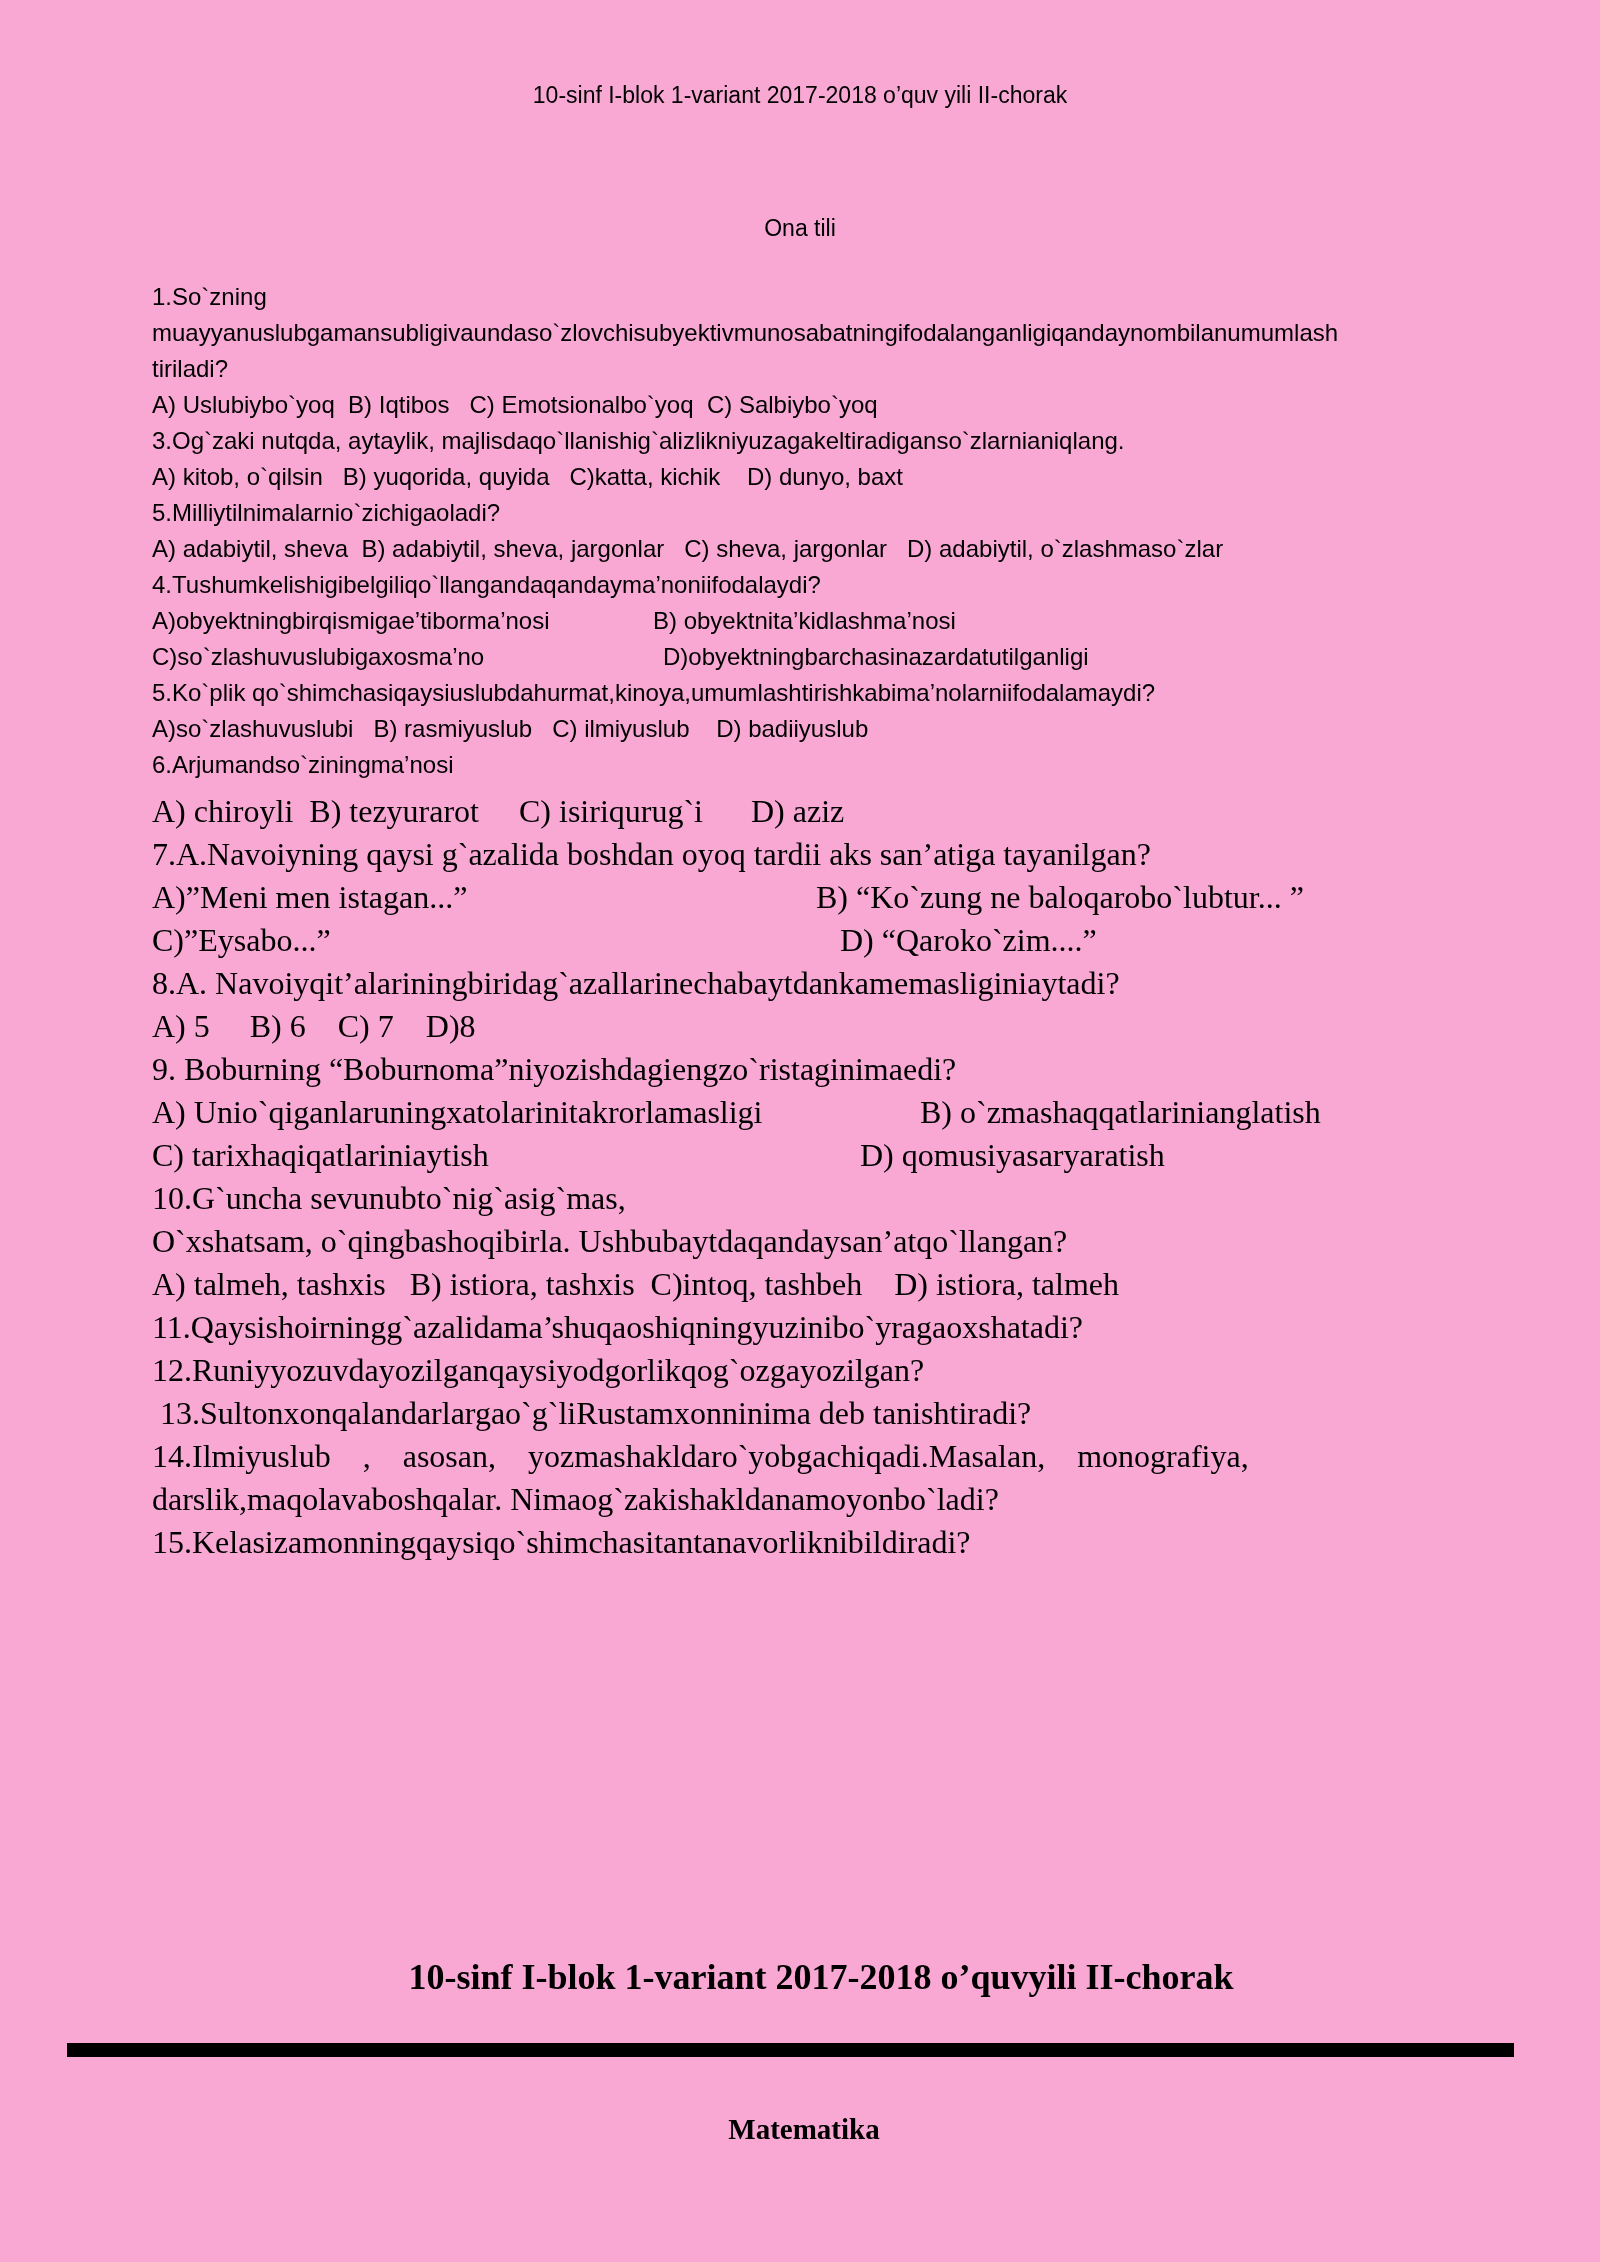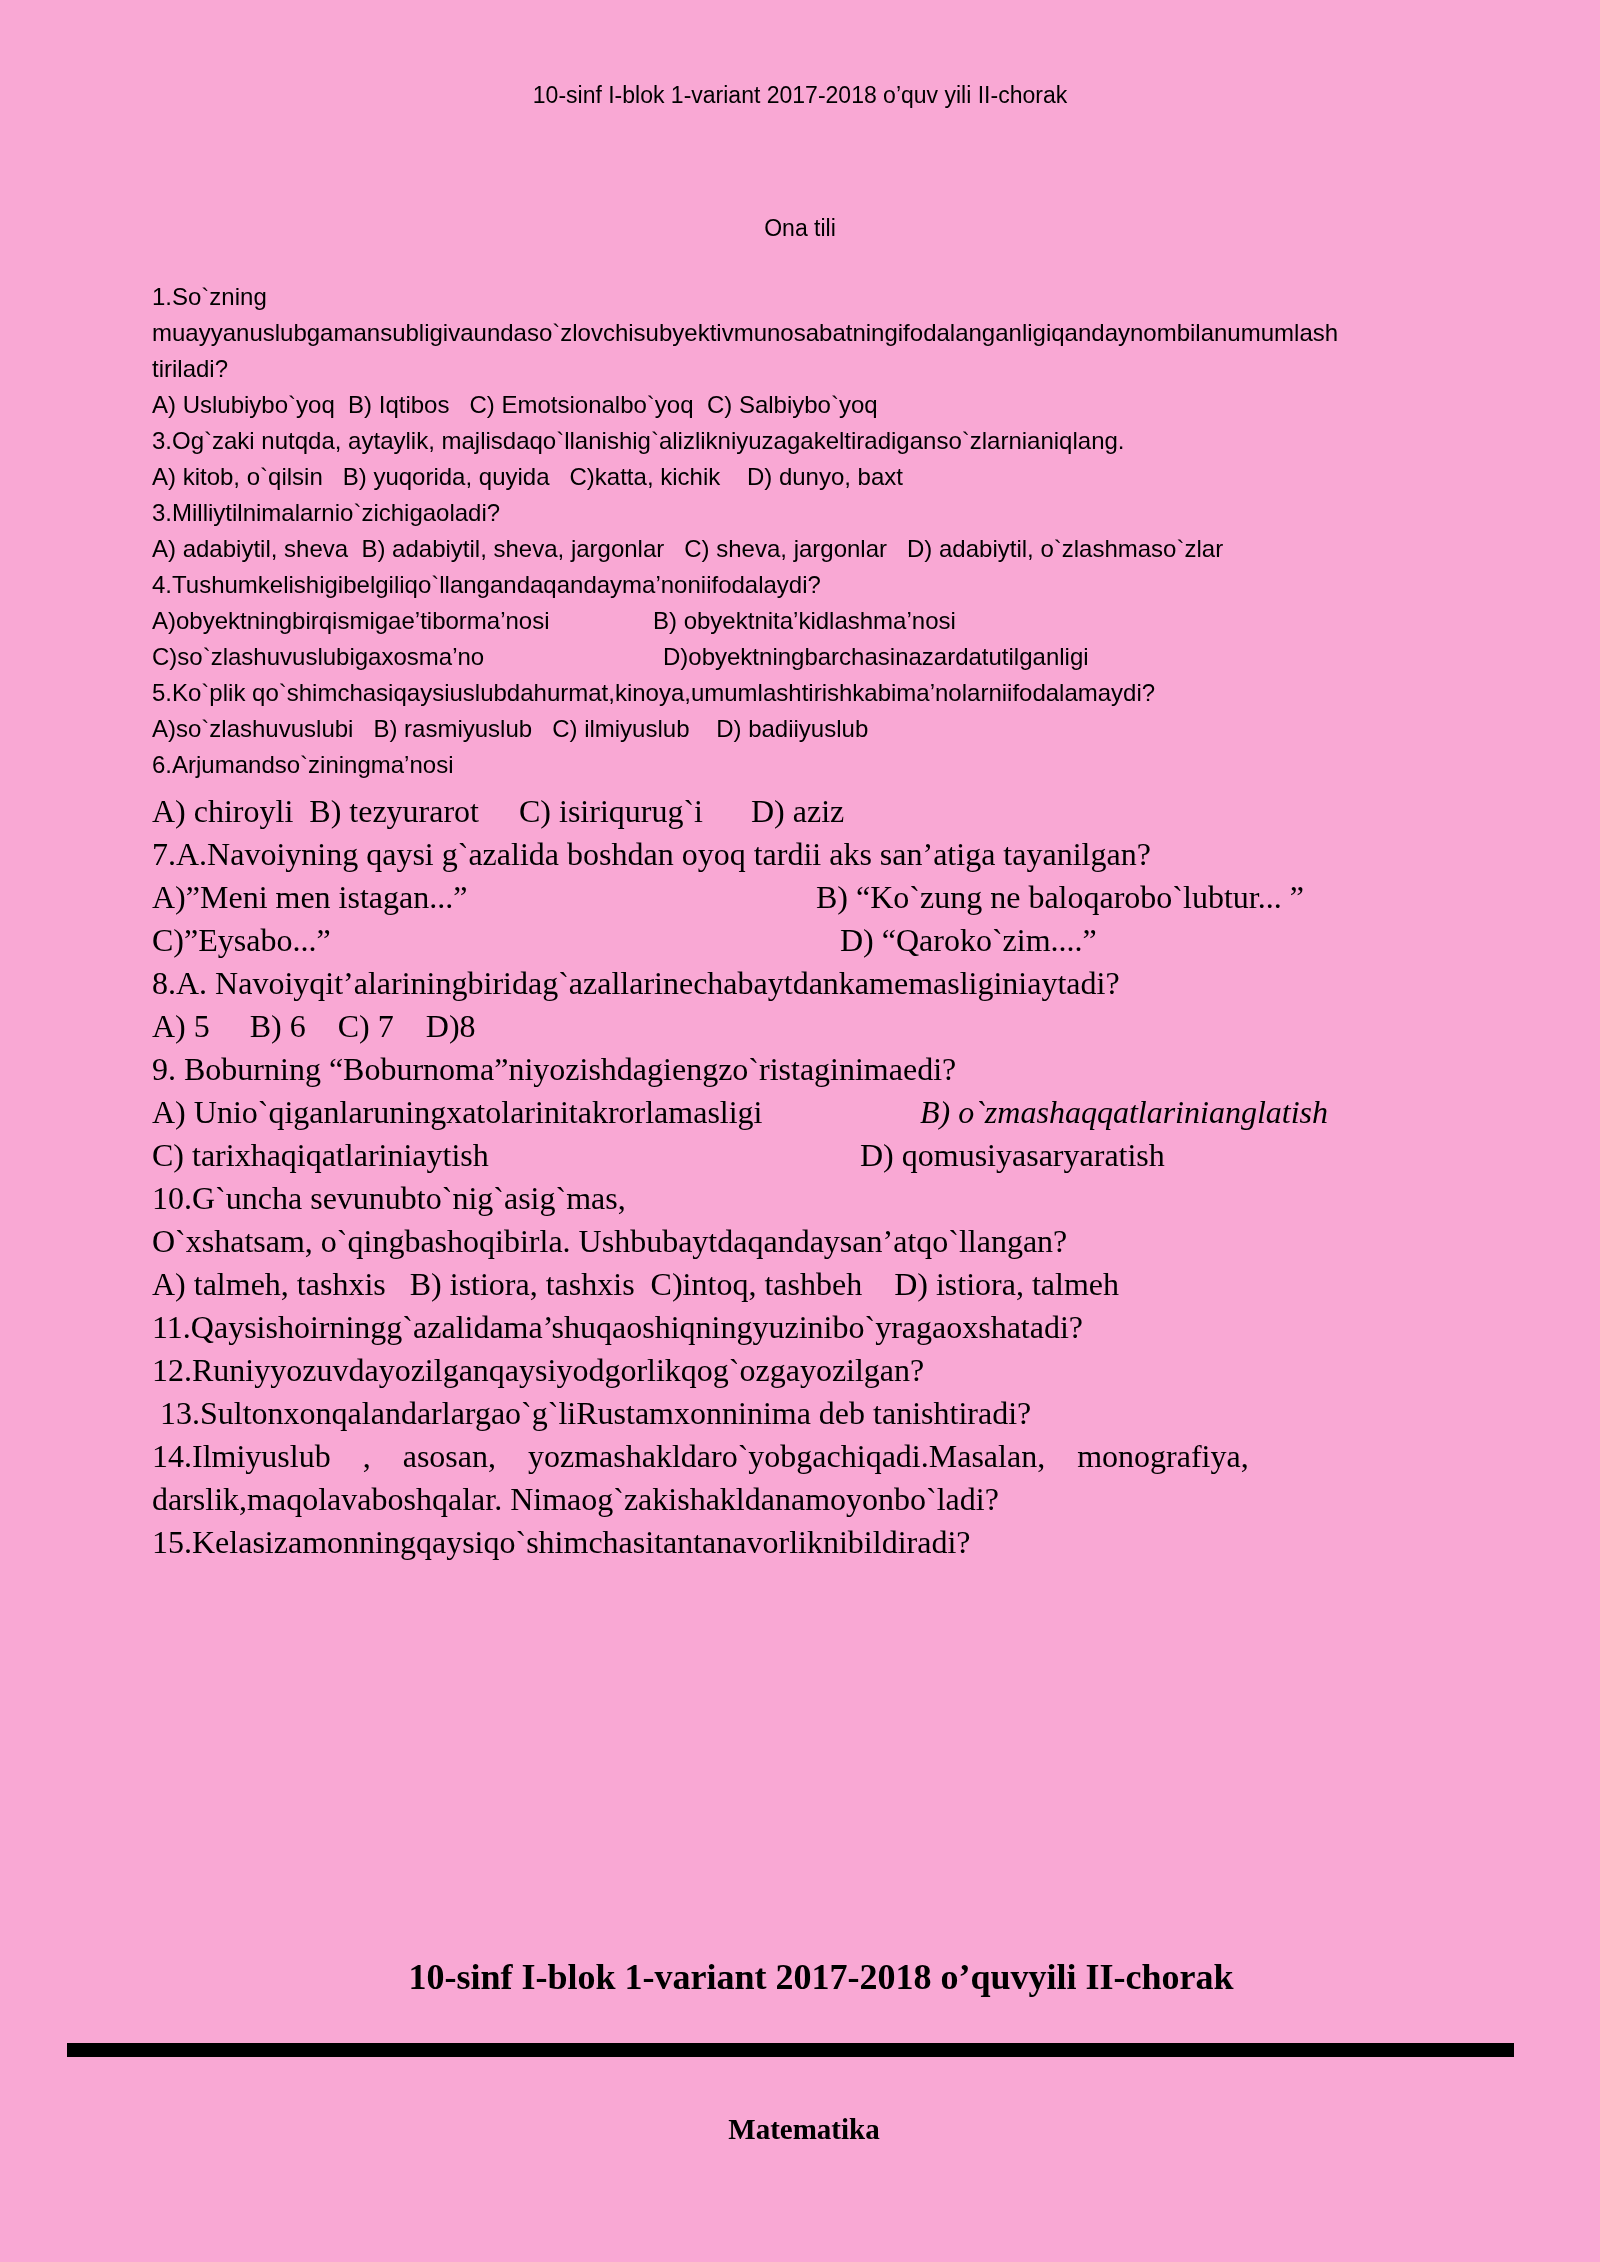--- a/index.html
+++ b/index.html
@@ -84,39 +84,39 @@
 
   <div class="section-title">Ona tili</div>
 
   <div class="sans-block">
       <div class="line">1.So`zning</div>
       <div class="line">muayyanuslubgamansubligivaundaso`zlovchisubyektivmunosabatningifodalanganligiqandaynombilanumumlash</div>
       <div class="line">tiriladi?</div>
       <div class="line">A) Uslubiybo`yoq  B) Iqtibos   C) Emotsionalbo`yoq  C) Salbiybo`yoq</div>
       <div class="line">3.Og`zaki nutqda, aytaylik, majlisdaqo`llanishig`alizlikniyuzagakeltiradiganso`zlarnianiqlang.</div>
       <div class="line">A) kitob, o`qilsin   B) yuqorida, quyida   C)katta, kichik    D) dunyo, baxt</div>
-      <div class="line">3.Milliytilnimalarnio`zichigaoladi?</div>
+      <div class="line">5.Milliytilnimalarnio`zichigaoladi?</div>
       <div class="line">A) adabiytil, sheva  B) adabiytil, sheva, jargonlar   C) sheva, jargonlar   D) adabiytil, o`zlashmaso`zlar</div>
       <div class="line">4.Tushumkelishigibelgiliqo`llangandaqandayma’noniifodalaydi?</div>
       <div class="line"><span>A)obyektningbirqismigae’tiborma’nosi</span><span class="col-right" style="left: 501px;">B) obyektnita’kidlashma’nosi</span></div>
       <div class="line"><span>C)so`zlashuvuslubigaxosma’no</span><span class="col-right" style="left: 511px; text-align: right;">D)obyektningbarchasinazardatutilganligi</span></div>
       <div class="line">5.Ko`plik qo`shimchasiqaysiuslubdahurmat,kinoya,umumlashtirishkabima’nolarniifodalamaydi?</div>
       <div class="line">A)so`zlashuvuslubi   B) rasmiyuslub   C) ilmiyuslub    D) badiiyuslub</div>
       <div class="line">6.Arjumandso`ziningma’nosi</div>
     </div>
 
   <div class="serif-block">
       <div class="line">A) chiroyli  B) tezyurarot     C) isiriqurug`i      D) aziz</div>
       <div class="line">7.A.Navoiyning qaysi g`azalida boshdan oyoq tardii aks san’atiga tayanilgan?</div>
       <div class="line"><span>A)”Meni men istagan...”</span><span class="col-right" style="left: 664px;">B) “Ko`zung ne baloqarobo`lubtur... ”</span></div>
       <div class="line"><span>C)”Eysabo...”</span><span class="col-right" style="left: 688px;">D) “Qaroko`zim....”</span></div>
       <div class="line">8.A. Navoiyqit’alariningbiridag`azallarinechabaytdankamemasliginiaytadi?</div>
       <div class="line">A) 5     B) 6    C) 7    D)8</div>
       <div class="line">9. Boburning “Boburnoma”niyozishdagiengzo`ristaginimaedi?</div>
-      <div class="line"><span>A) Unio`qiganlaruningxatolarinitakrorlamasligi</span><span class="col-right" style="left: 768px; font-style: italic;">B) o`zmashaqqatlarinianglatish</span></div>
+      <div class="line"><span>A) Unio`qiganlaruningxatolarinitakrorlamasligi</span><span class="col-right" style="left: 768px;">B) o`zmashaqqatlarinianglatish</span></div>
       <div class="line"><span>C) tarixhaqiqatlariniaytish</span><span class="col-right" style="left: 708px;">D) qomusiyasaryaratish</span></div>
       <div class="line">10.G`uncha sevunubto`nig`asig`mas,</div>
       <div class="line">O`xshatsam, o`qingbashoqibirla. Ushbubaytdaqandaysan’atqo`llangan?</div>
       <div class="line">A) talmeh, tashxis   B) istiora, tashxis  C)intoq, tashbeh    D) istiora, talmeh</div>
       <div class="line">11.Qaysishoirningg`azalidama’shuqaoshiqningyuzinibo`yragaoxshatadi?</div>
       <div class="line">12.Runiyyozuvdayozilganqaysiyodgorlikqog`ozgayozilgan?</div>
       <div class="line"> 13.Sultonxonqalandarlargao`g`liRustamxonninima deb tanishtiradi?</div>
       <div class="line">14.Ilmiyuslub    ,    asosan,    yozmashakldaro`yobgachiqadi.Masalan,    monografiya,</div>
       <div class="line">darslik,maqolavaboshqalar. Nimaog`zakishakldanamoyonbo`ladi?</div>
       <div class="line">15.Kelasizamonningqaysiqo`shimchasitantanavorliknibildiradi?</div>

